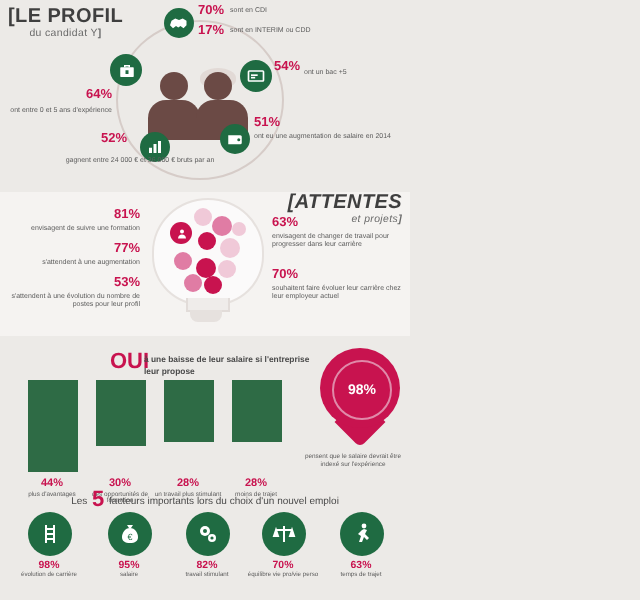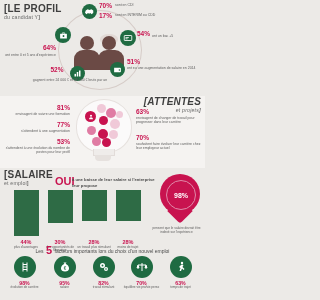--- a/index.html
+++ b/index.html
@@ -140,21 +140,21 @@
   .factor .txt{font-size:3.1px;color:#5d5d5d;display:block;line-height:1.2;}
 </style>
 </head>
 <body>
 
 <div class="page">
 
   <div class="band" id="profile">
     <div class="band-inner">
 
-      <div class="sect-title" style="left:4px;top:4px;">
+      <div class="sect-title" style="left:4px;top:4px;text-align:center;">
         <span class="main"><span class="bracket-l">[</span><span>LE PROFIL</span></span>
         <span class="sub"><span>du candidat Y</span><span class="bracket-r">]</span></span>
       </div>
 
       <div class="ring"></div>
 
       <div class="people">
         <div class="head" style="left:8px;top:2px;width:14px;height:14px;"></div>
         <div class="body" style="left:2px;top:16px;width:26px;height:20px;"></div>
         <div class="hair" style="left:28px;top:0px;width:18px;height:10px;"></div>
@@ -302,24 +302,20 @@
       <div class="stat r" style="left:136px;top:46px;width:67px;">
         <span class="txt">souhaitent faire évoluer leur carrière chez leur employeur actuel</span>
       </div>
 
     </div>
   </div>
 
   <div class="band" id="salaire">
     <div class="band-inner">
 
-      <div class="sect-title" style="left:4px;top:2px;">
-        <span class="main"><span class="bracket-l">[</span><span>SALAIRE</span></span>
-        <span class="sub"><span>et emploi</span><span class="bracket-r">]</span></span>
-      </div>
 
       <div class="oui">OUI</div>
       <div class="oui-txt">à une baisse de leur salaire si l'entreprise leur propose</div>
 
       <div class="bars">
         <div class="barwrap" style="left:0px;height:48px;">
           <div class="bar" style="height:46px;"></div>
         </div>
         <div class="barwrap" style="left:34px;height:48px;">
           <div class="bar" style="height:33px;"></div>

